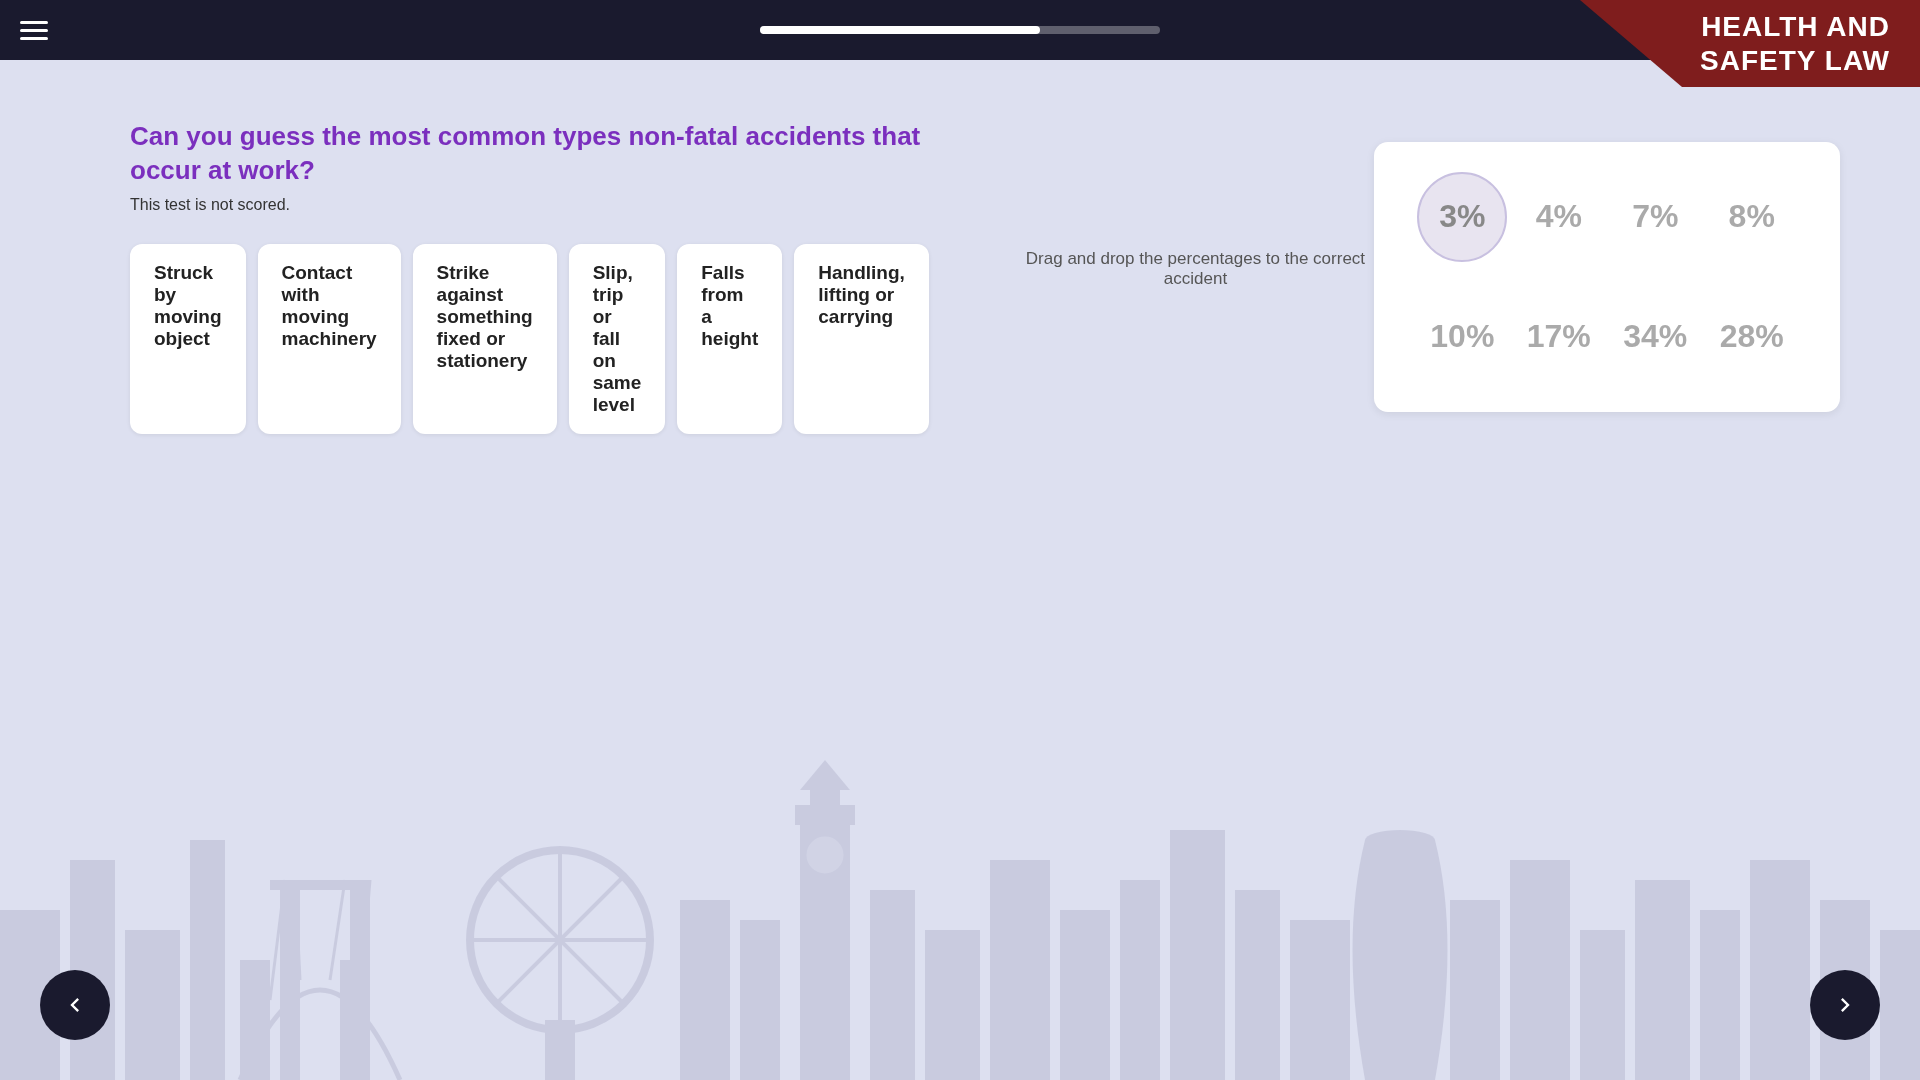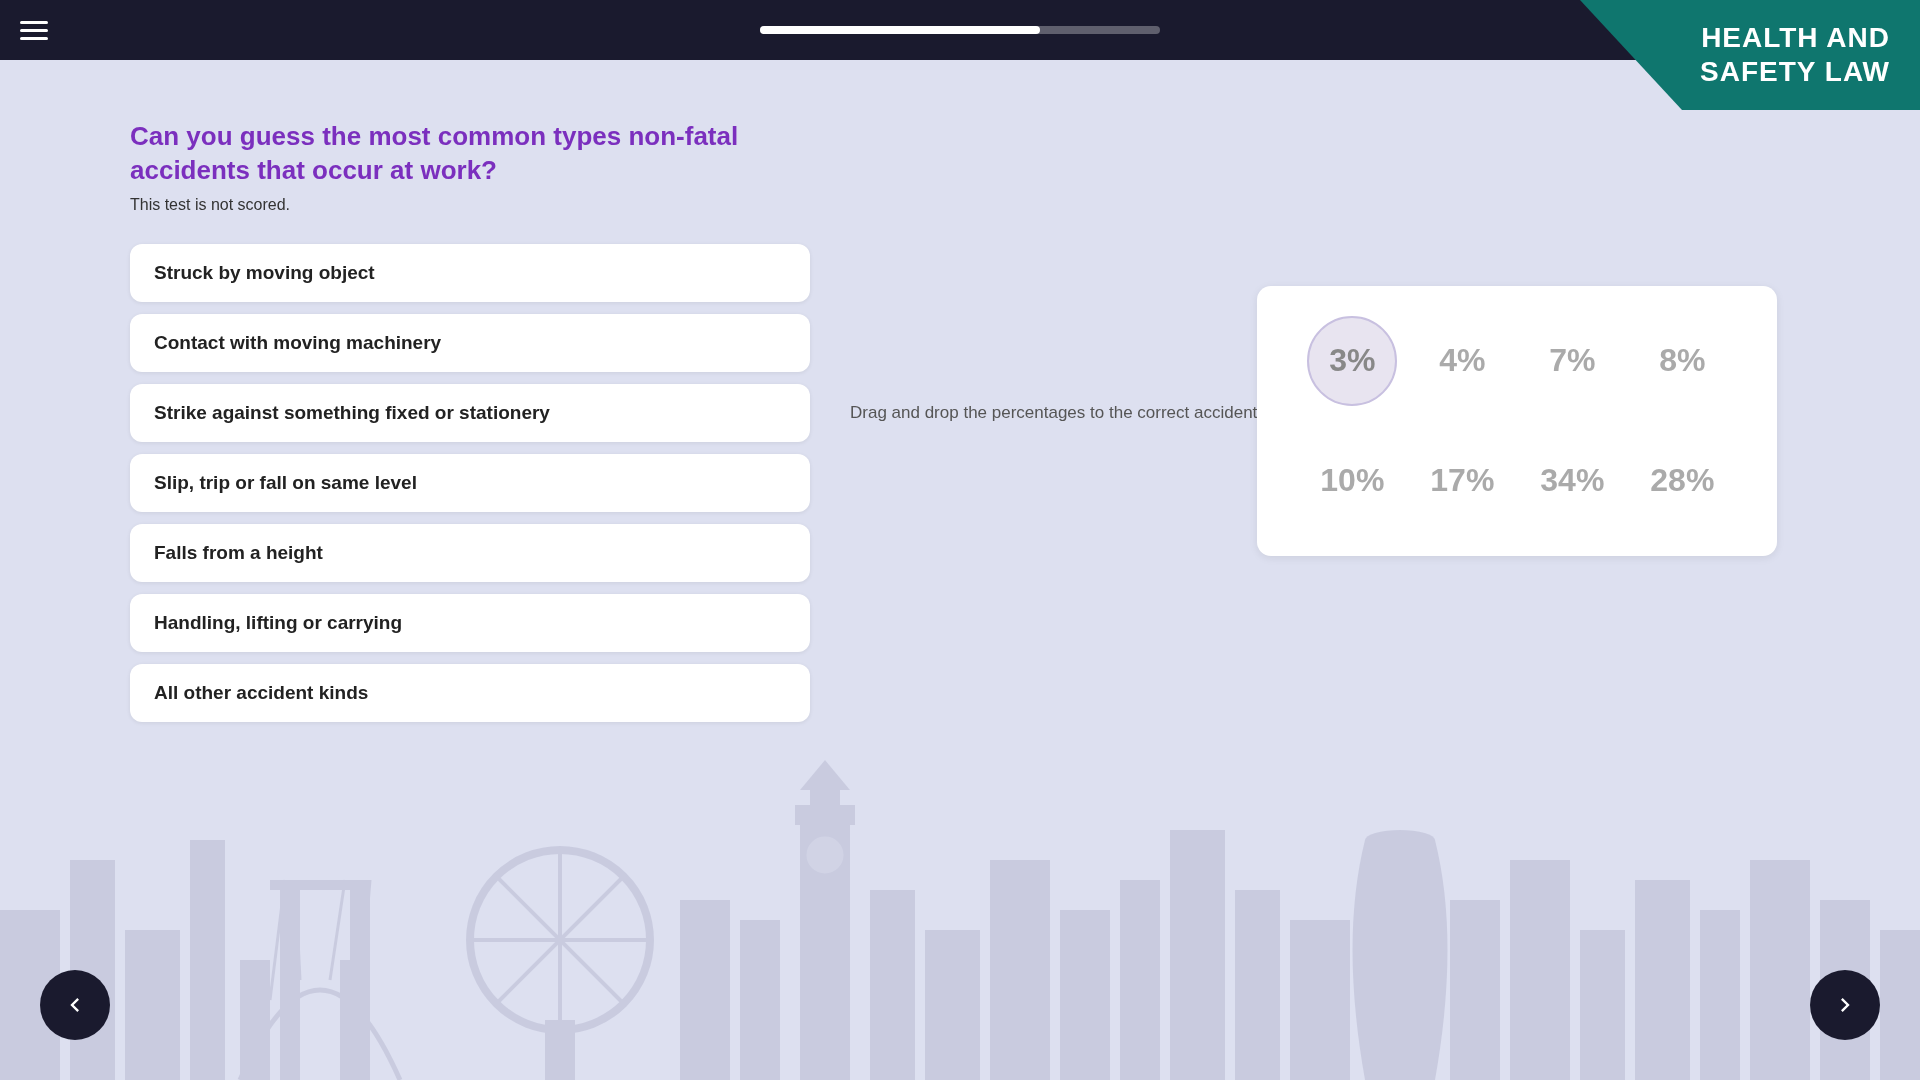--- a/index.html
+++ b/index.html
@@ -53,22 +53,22 @@
       border-radius: 4px;
       width: 70%;
     }
 
     
     .orange-banner {
       position: absolute;
       top: 0;
       right: 0;
       width: 340px;
-      height: 110px;
-      background: #0f766e;
+      height: 87px;
+      background: #7f1d1d;
       clip-path: polygon(0 0, 100% 0, 100% 100%, 30% 100%);
       display: flex;
       align-items: center;
       justify-content: flex-end;
       padding-right: 30px;
       z-index: 20;
     }
     .orange-banner-text {
       color: white;
       font-size: 28px;
@@ -89,21 +89,21 @@
       opacity: 0.25;
       z-index: 0;
     }
 
     
     .main-content {
       position: relative;
       z-index: 5;
       display: flex;
       padding: 50px 80px 0 130px;
-      gap: 40px;
+      gap: 88px;
       margin-top: 10px;
       align-items: center;
     }
 
     
     .left-col {
       flex: 0 0 680px;
     }
 
     .question-title {
@@ -115,21 +115,21 @@
     }
 
     .question-subtitle {
       color: #333;
       font-size: 16px;
       margin-bottom: 30px;
     }
 
     .accident-list {
       display: flex;
-      flex-direction: column;
+      flex-direction: row;
       gap: 12px;
     }
 
     .accident-item {
       background: white;
       border-radius: 12px;
       padding: 18px 24px;
       font-size: 19px;
       font-weight: 700;
       color: #222;
@@ -293,21 +293,20 @@
     <div class="question-subtitle">This test is not scored.</div>
 
     <div class="accident-list">
 
     <div class="accident-item" draggable="true">Struck by moving object</div>
         <div class="accident-item" draggable="true">Contact with moving machinery</div>
         <div class="accident-item" draggable="true">Strike against something fixed or stationery</div>
         <div class="accident-item" draggable="true">Slip, trip or fall on same level</div>
         <div class="accident-item" draggable="true">Falls from a height</div>
         <div class="accident-item" draggable="true">Handling, lifting or carrying</div>
-        <div class="accident-item" draggable="true">All other accident kinds</div>
       </div>
   </div>
 
   <div class="right-col">
     <div class="drag-instruction">Drag and drop the percentages to the correct accident</div>
     <div class="percentages-box">
       <div class="percentages-row">
 
       <div class="pct-item highlighted" draggable="true">3%</div>
           <div class="pct-item" draggable="true">4%</div>

